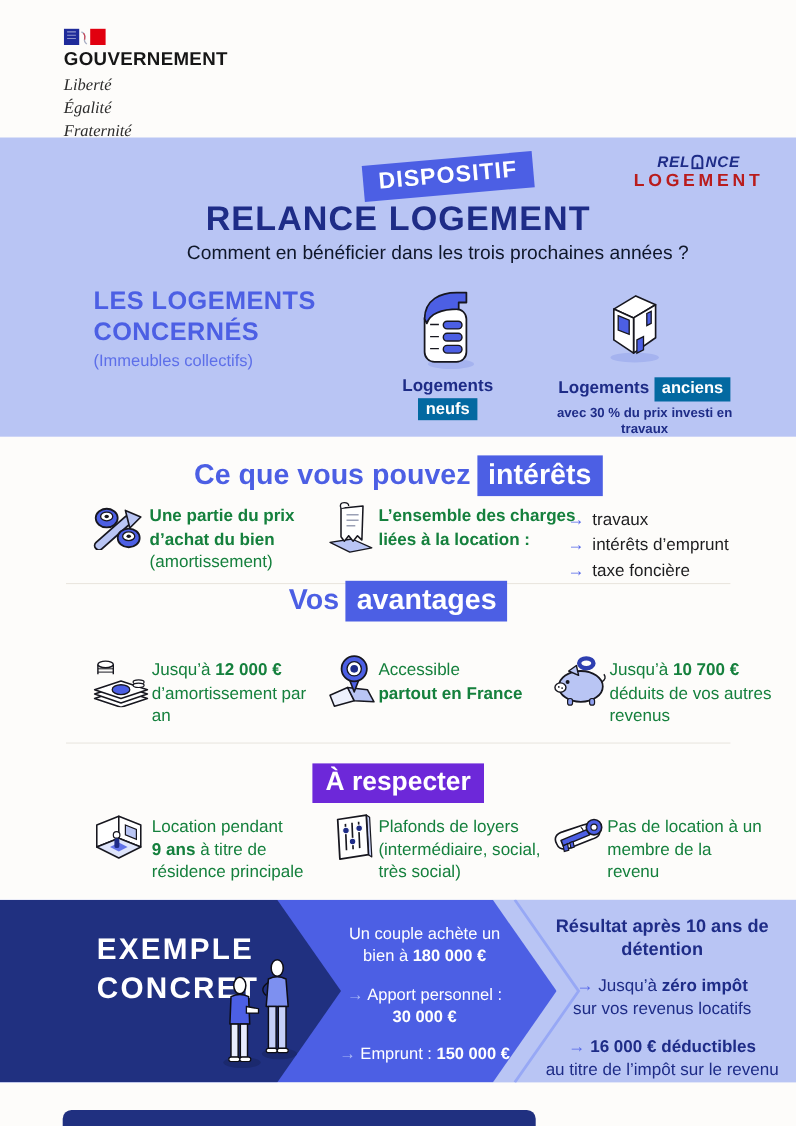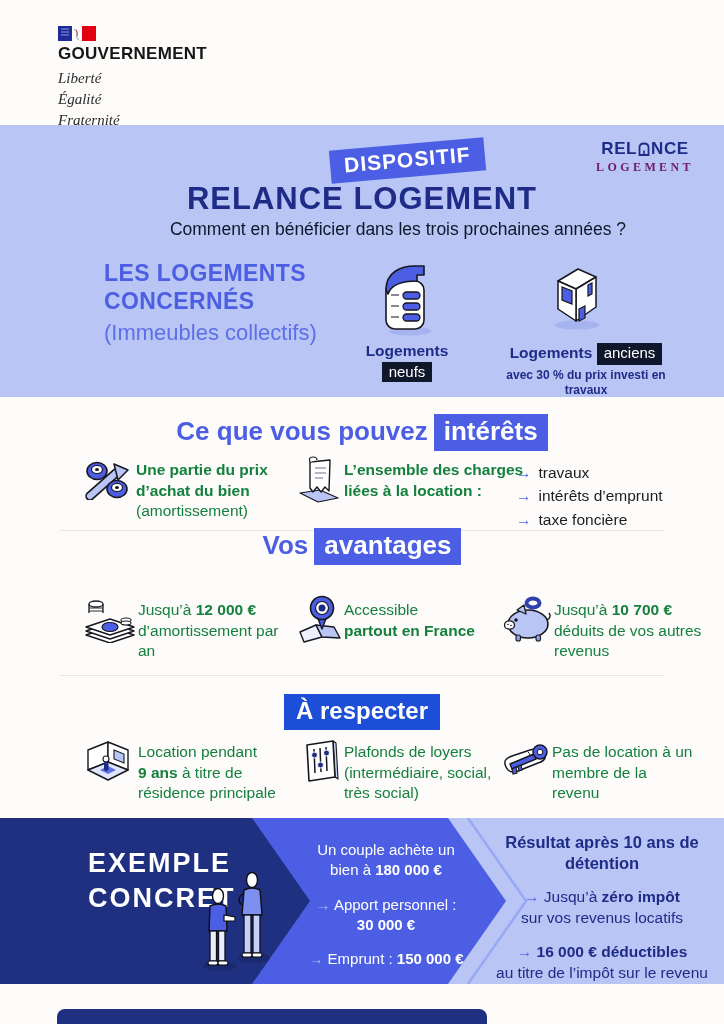--- a/index.html
+++ b/index.html
@@ -8,39 +8,39 @@
   .abs{position:absolute;}
 
   
   .gov{left:58px;top:26px;}
   .gov-name{font-size:17px;font-weight:800;color:#161616;letter-spacing:.3px;margin-top:3px;}
   .motto{font-family:"Liberation Serif","DejaVu Serif",serif;font-style:italic;font-size:15px;color:#2b2b2b;line-height:1.4;margin-top:4px;}
 
   
   .hero{left:0;top:125px;width:724px;height:272px;background:#b9c5f4;}
   .brand{right:30px;top:14px;text-align:center;color:#1e2c87;}
-  .brand-top{font-size:17px;font-weight:800;letter-spacing:.6px;display:flex;align-items:center;justify-content:center;gap:1px;}
-  .brand-bottom{font-size:12px;font-weight:700;letter-spacing:3.4px;color:#701a75;margin-top:1px;font-family:Liberation Serif, serif;}
+  .brand-top{font-size:14px;font-weight:800;letter-spacing:.6px;display:flex;align-items:center;justify-content:center;gap:1px;font-style:italic;}
+  .brand-bottom{font-size:16px;font-weight:700;letter-spacing:3.4px;color:#b91c1c;margin-top:1px;}
   .h-badge{left:330px;top:19px;background:#4c5fe4;color:#fff;font-weight:800;font-size:21px;letter-spacing:1px;padding:4px 14px 5px;transform:rotate(-5deg);}
   .h-title{left:0;top:56px;width:724px;text-align:center;margin:0;font-size:31px;font-weight:800;letter-spacing:1px;color:#1e2c87;}
   .h-sub{left:0;top:94px;width:724px;text-align:center;margin:0;font-size:17.5px;font-weight:500;color:#0f172a;padding-left:36px;}
-  .ch{left:104px;top:134px;}
+  .ch{left:85px;top:134px;}
   .ch1{font-size:23px;font-weight:800;color:#4c5fe4;line-height:1.22;letter-spacing:.4px;}
-  .ch2{font-size:22px;font-weight:400;color:#5d6fe9;margin-top:5px;}
+  .ch2{font-size:15px;font-weight:400;color:#5d6fe9;margin-top:5px;}
   .bl{text-align:center;color:#1e2c87;}
   .bl-neufs{left:352px;top:216px;width:110px;}
   .bl-anciens{left:498px;top:216px;width:176px;}
   .bl-label{font-size:15.5px;font-weight:800;line-height:1.25;text-align:center;}
-  .mini-badge{background:#0f172a;color:#fff;font-weight:400;font-size:15px;padding:1px 7px 2px;display:inline-block;margin-top:2px;}
+  .mini-badge{background:#0369a1;color:#fff;font-weight:700;font-size:15px;padding:1px 7px 2px;display:inline-block;margin-top:2px;}
   .bl-note{font-size:12px;font-weight:600;line-height:1.3;margin-top:3px;}
 
   
   .sec-title{left:0;width:724px;text-align:center;font-size:26px;font-weight:800;color:#4c5fe4;}
   .sec-title .t-badge{background:#4c5fe4;color:#fff;padding:2px 10px 4px;margin-left:6px;display:inline-block;}
-  .t-badge-only{background:#1d4ed8;color:#fff;font-size:24px;font-weight:800;padding:3px 12px 5px;display:inline-block;}
+  .t-badge-only{background:#6d28d9;color:#fff;font-size:24px;font-weight:800;padding:3px 12px 5px;display:inline-block;}
 
   
   .itxt{font-size:15.5px;line-height:1.33;color:#15803d;}
   .itxt b{font-weight:800;}
   .blk{display:block;}
   .arrow-blue{color:#5668e8;font-weight:700;}
   .alist{font-size:15.5px;line-height:1.5;color:#1d1d1f;}
   .alist .arrow-blue{margin-right:7px;}
   .divider{height:1px;background:#eae6df;left:60px;width:604px;}
 

